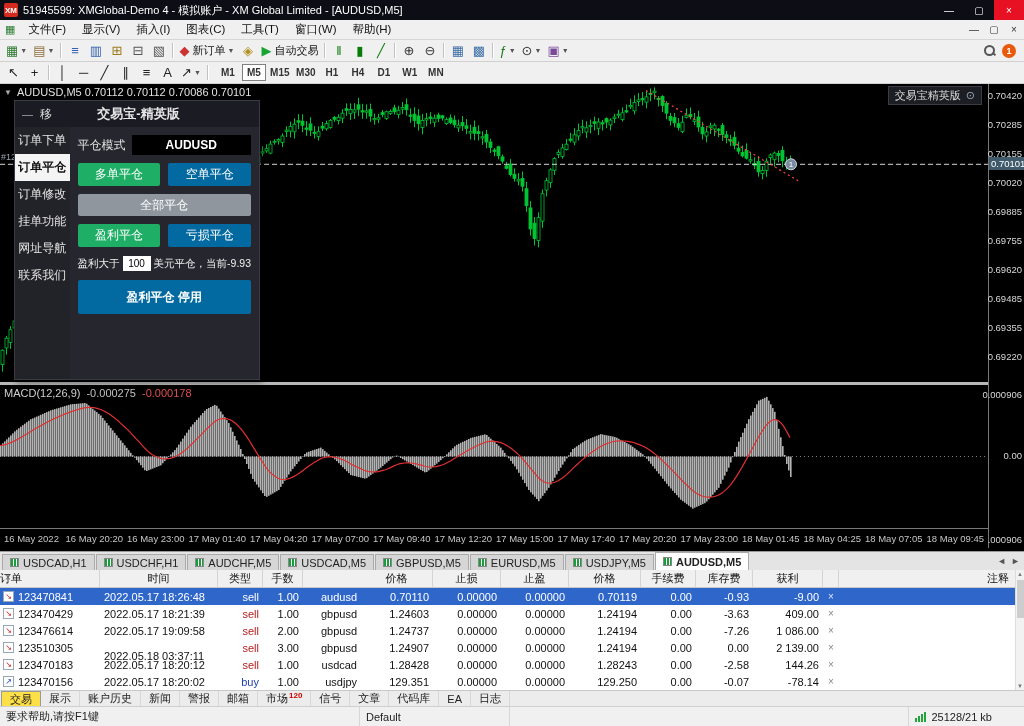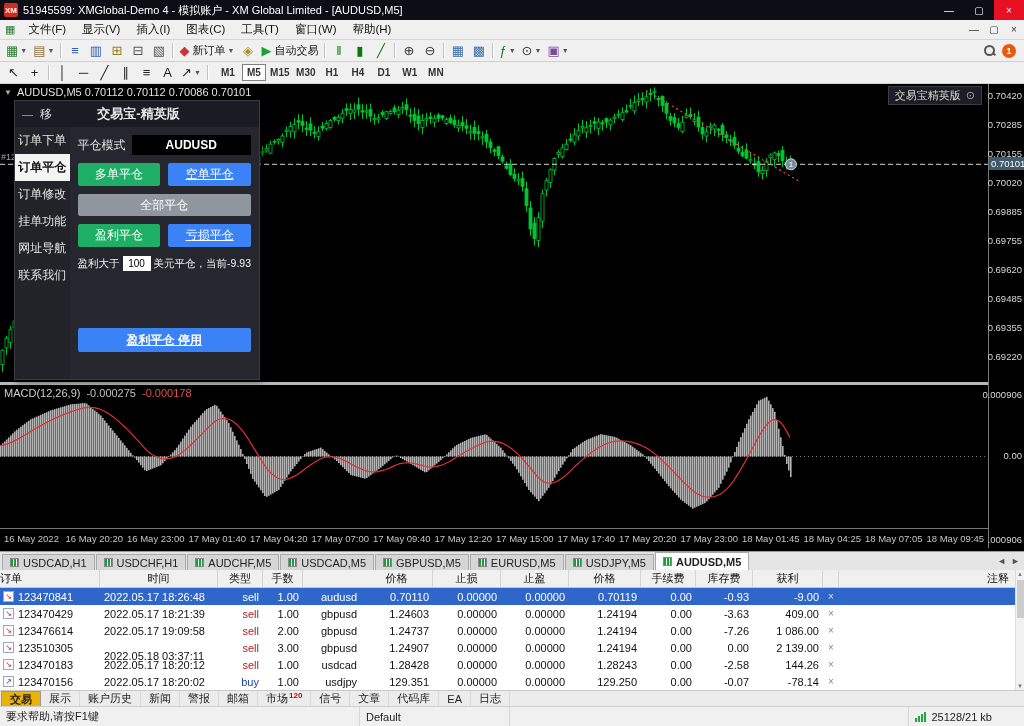--- a/index.html
+++ b/index.html
@@ -61,21 +61,21 @@
   #eabody{flex:1;display:flex;}
   #eamenu{width:74px;background:#222229;}
   .eamitem{height:27px;line-height:27px;text-align:center;font-size:12px;color:#e6e6e6;}
   .eamitem.active{background:#f4f4f4;color:#111;font-weight:bold;}
   #eacontent{flex:1;padding:8px 8px 0 8px;}
   .earow{display:flex;align-items:center;gap:6px;}
   .ealabel{font-size:12px;color:#e0e0e0;white-space:nowrap;}
   .easym{flex:1;height:20px;background:#000;color:#fff;font-weight:bold;font-size:12px;display:flex;align-items:center;justify-content:center;}
   .btnrow{display:flex;gap:8px;margin-top:8px;}
   .pbtn{flex:1;height:23px;font-size:12px;color:#fff;display:flex;align-items:center;justify-content:center;border-radius:2px;}
-  .pbtn.green{background:#1fae66;} .pbtn.red{background:#3b82f6;text-decoration:underline;} .pbtn.gray{background:#8f969e;}
+  .pbtn.green{background:#1fae66;} .pbtn.red{background:#0369a1;} .pbtn.gray{background:#8f969e;}
   .profline{margin-top:9px;font-size:10.5px;color:#f0f0f0;display:flex;align-items:center;gap:3px;white-space:nowrap;}
   .profinput{width:28px;height:15px;background:#fff;color:#000;font-size:10px;text-align:center;border:none;font-family:inherit;}
   
   #charttabs{height:19px;background:#e4e4e4;border-top:1px solid #9a9a9a;display:flex;align-items:center;padding-left:2px;font-size:11px;position:relative;}
   .ctab{height:17px;display:flex;align-items:center;gap:4px;padding:0 7px;border:1px solid #aaa;border-bottom:none;background:#d6d6d6;color:#222;margin-right:1px;white-space:nowrap;}
   .ctab.active{background:#fff;font-weight:bold;height:19px;}
   .cic{width:9px;height:9px;background:repeating-linear-gradient(90deg,#1a9c3a 0 2px,#fff 2px 3px);border:1px solid #888;}
   .tabnav{position:absolute;right:4px;top:4px;font-size:9px;color:#555;display:flex;gap:5px;}
   
   #terminal{height:120px;background:#fff;position:relative;overflow:hidden;}
@@ -87,21 +87,21 @@
   .num{text-align:right;}
   .ticon{width:11px;height:11px;border:1px solid #98a8b8;background:#fff;font-size:8px;line-height:10px;text-align:center;margin:0 4px 0 3px;flex:none;}
   .rowx{color:#888;font-size:10px;text-align:center;}
   .trow.sel .rowx{color:#dce6ff;}
   #termclose{position:absolute;left:2px;top:2px;font-size:10px;color:#666;width:12px;text-align:center;}
   #tscroll{position:absolute;right:0;top:0;width:9px;height:120px;background:#f2f2f2;border-left:1px solid #dcdcdc;font-size:6px;color:#777;text-align:center;}
   #tscroll .thumb{position:absolute;left:1px;top:10px;width:7px;height:38px;background:#cdcdcd;}
   
   #bottomtabs{height:16px;background:#ececec;border-top:1px solid #c8c8c8;display:flex;font-size:11px;align-items:stretch;padding-left:1px;}
   .btab{padding:0 8px;display:flex;align-items:center;color:#222;border-right:1px solid #d8d8d8;white-space:nowrap;}
-  .btab.active{background:#eab308;font-weight:bold;border:1px solid #9a9a9a;border-bottom:none;}
+  .btab.active{background:#fde047;font-weight:normal;border:1px solid #9a9a9a;border-bottom:none;}
   .mbadge{color:#d00000;font-size:8px;margin-left:1px;position:relative;top:-3px;font-weight:bold;}
   
   #statusbar{height:20px;background:#f0f0f0;border-top:1px solid #cfcfcf;display:flex;align-items:center;font-size:11px;color:#222;}
   .scell{height:100%;display:flex;align-items:center;padding:0 6px;border-right:1px solid #d7d7d7;}
   #statusbar .sp{flex:1;height:100%;border-right:1px solid #d7d7d7;}
   .bars{display:flex;align-items:flex-end;gap:1px;margin-right:5px;}
   .bars i{width:2px;background:#21a63c;display:block;}
 </style>
 </head>
 <body>
@@ -1138,21 +1138,21 @@
         <div class="btnrow">
           <span class="pbtn green">盈利平仓</span>
           <span class="pbtn red">亏损平仓</span>
         </div>
         <div class="profline">
           <span>盈利大于</span>
           <input class="profinput" value="100" style="">
           <span>美元平仓，当前-9.93</span>
         </div>
         <div class="btnrow" style="margin-top:9px;">
-          <span class="pbtn red" style="height:24px;font-weight:bold;margin-top:48px;">盈利平仓 停用</span>
+          <span class="pbtn red" style="height:34px;font-weight:bold;">盈利平仓 停用</span>
         </div>
       </div>
     </div>
   </div>
 </div>
 
 <div id="charttabs">
   <span id="ctabitems" style="display:flex;align-items:flex-end;">
       <span class="ctab">
         <span class="cic"></span>

